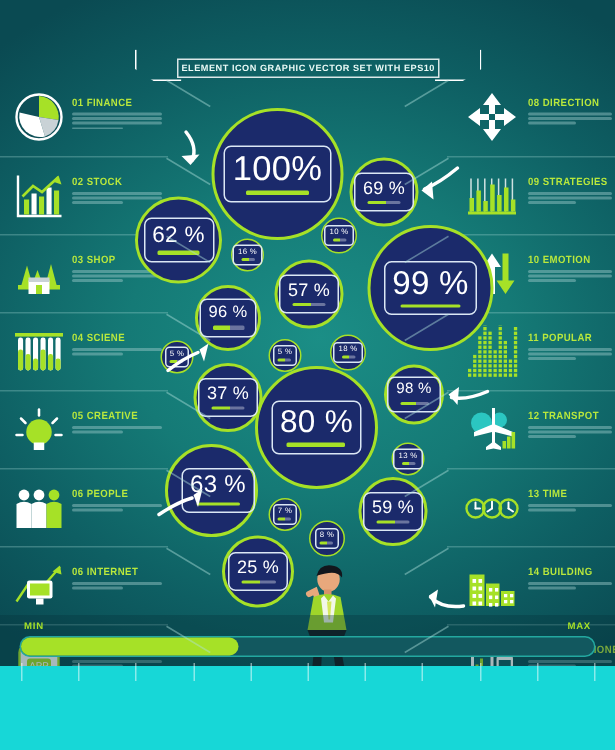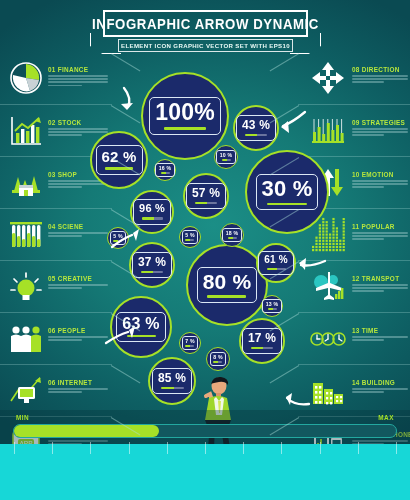--- a/index.html
+++ b/index.html
@@ -42,21 +42,21 @@
   .sdesc i{display:block;height:1.6px;background:rgba(160,205,205,.45);margin-bottom:1.6px;border-radius:1px;}
   .sicon{position:absolute;left:8px;top:8px;width:36px;height:36px;}
   .side.right .sicon{left:12px;}
   .diag{position:absolute;height:1px;background:rgba(175,225,220,.45);transform-origin:left center;}
 
   
   .bub{position:absolute;border-radius:50%;background:#1b2a6b;border:2.5px solid #a6e127;
     box-sizing:border-box;display:flex;align-items:center;justify-content:center;}
   .plate{border:1.4px solid #dbe7f5;border-radius:5px;padding:3px 5px 4px;
     display:flex;flex-direction:column;align-items:center;background:transparent;}
-  .plate .pv{color:#ffffff;font-weight:bold;line-height:1;white-space:nowrap;letter-spacing:.2px;}
+  .plate .pv{color:#ffffff;font-weight:normal;line-height:1;white-space:nowrap;letter-spacing:.2px;}
   .plate .bar{height:2.2px;background:#a6e127;margin-top:3px;border-radius:1px;}
   .plate .bar.half{background:linear-gradient(90deg,#a6e127 55%, rgba(255,255,255,.35) 55%);}
   .bub.sm .plate{padding:1.6px 2.6px 2.2px;border-width:1px;border-radius:3px;}
   .bub.sm .plate .bar{height:1.3px;margin-top:1.4px;}
 
   
   .footer{position:absolute;left:0;bottom:0;width:410px;height:56px;background:#17d7d7;}
   .footbar-wrap{position:absolute;left:0;bottom:56px;width:410px;height:34px;background:rgba(6,52,60,.35);}
   .track{position:absolute;left:13px;bottom:62px;width:384px;height:14px;border-radius:7px;
     background:#12585f;border:1.5px solid #23a8a0;box-sizing:border-box;}
@@ -68,23 +68,20 @@
   
   .man{position:absolute;left:196px;bottom:48px;width:44px;height:76px;}
 </style>
 </head>
 <body>
 
 <div id="stage">
 
   <div class="ribbon-l"></div>
   <div class="ribbon-r"></div>
-  <div class="banner">
-    <div class="banner-title">INFOGRAPHIC  ARROW DYNAMIC</div>
-  </div>
   <div class="subbar">
     <span>ELEMENT ICON GRAPHIC VECTOR SET WITH  EPS10</span>
   </div>
 
   <div class="side left" id="side-left">
       <div class="srow">
         <div class="sicon"><svg viewBox="0 0 36 36" width="36" height="36">
             <circle cx="18" cy="18" r="15" fill="#0d4f57" stroke="#ffffff" stroke-width="1.6"></circle>
             <path d="M18,18 L18,4 A14,14 0 0,1 31,20 Z" fill="#a6e127"></path>
             <path d="M18,18 L31,20 A14,14 0 0,1 22,31 Z" fill="#c9d2d6"></path>
@@ -507,81 +504,81 @@
 
   <div id="bubble-layer">
       <div class="bub" style="left: 141px; top: 72px; width: 88px; height: 88px;">
         <div class="plate">
           <div class="pv" style="font-size: 23px;">100%</div>
           <div class="bar" style="width: 42px;"></div>
         </div>
       </div>
       <div class="bub" style="left: 245px; top: 150px; width: 84px; height: 84px;">
         <div class="plate">
-          <div class="pv" style="font-size: 22px;">30 %</div>
+          <div class="pv" style="font-size: 22px;">99 %</div>
           <div class="bar" style="width: 40px;"></div>
         </div>
       </div>
-      <div class="bub" style="left: 186px; top: 244px; width: 82px; height: 82px; text-align: center;">
+      <div class="bub" style="left: 170px; top: 244px; width: 82px; height: 82px; text-align: center;">
         <div class="plate">
           <div class="pv" style="font-size: 21px;">80 %</div>
           <div class="bar" style="width: 39px;"></div>
         </div>
       </div>
       <div class="bub" style="left: 90px; top: 131px; width: 58px; height: 58px;">
         <div class="plate">
           <div class="pv" style="font-size: 15px;">62 %</div>
           <div class="bar" style="width: 28px;"></div>
         </div>
       </div>
-      <div class="bub" style="left: 110px; top: 296px; width: 62px; height: 62px;">
+      <div class="bub" style="left: 110px; top: 296px; width: 62px; height: 62px; justify-content: flex-end;">
         <div class="plate">
           <div class="pv" style="font-size: 16px;">63 %</div>
           <div class="bar" style="width: 29px;"></div>
         </div>
       </div>
       <div class="bub" style="left: 239px; top: 318px; width: 46px; height: 46px;">
         <div class="plate">
-          <div class="pv" style="font-size: 12px;">17 %</div>
+          <div class="pv" style="font-size: 12px;">59 %</div>
           <div class="bar half" style="width: 22px;"></div>
         </div>
       </div>
       <div class="bub" style="left: 129px; top: 242px; width: 46px; height: 46px;">
         <div class="plate">
           <div class="pv" style="font-size: 12px;">37 %</div>
           <div class="bar half" style="width: 22px;"></div>
         </div>
       </div>
       <div class="bub" style="left: 148px; top: 357px; width: 48px; height: 48px;">
         <div class="plate">
-          <div class="pv" style="font-size: 12px;">85 %</div>
+          <div class="pv" style="font-size: 12px;">25 %</div>
           <div class="bar half" style="width: 23px;"></div>
         </div>
       </div>
       <div class="bub" style="left: 233px; top: 105px; width: 46px; height: 46px;">
         <div class="plate">
-          <div class="pv" style="font-size: 12px;">43 %</div>
+          <div class="pv" style="font-size: 12px;">69 %</div>
           <div class="bar half" style="width: 22px;"></div>
         </div>
       </div>
       <div class="bub" style="left: 130px; top: 190px; width: 44px; height: 44px;">
         <div class="plate">
           <div class="pv" style="font-size: 11px;">96 %</div>
           <div class="bar half" style="width: 21px;"></div>
         </div>
       </div>
       <div class="bub" style="left: 183px; top: 173px; width: 46px; height: 46px;">
         <div class="plate">
           <div class="pv" style="font-size: 12px;">57 %</div>
           <div class="bar half" style="width: 22px;"></div>
         </div>
       </div>
       <div class="bub" style="left: 256px; top: 243px; width: 40px; height: 40px;">
         <div class="plate">
-          <div class="pv" style="font-size: 10px;">61 %</div>
+          <div class="pv" style="font-size: 10px;">98 %</div>
           <div class="bar half" style="width: 19px;"></div>
         </div>
       </div>
       <div class="bub sm" style="left: 220px; top: 223px; width: 24px; height: 24px; border-width: 1.6px;">
         <div class="plate">
           <div class="pv" style="font-size: 5.2px;">18 %</div>
           <div class="bar half" style="width: 9px;"></div>
         </div>
       </div>
       <div class="bub sm" style="left: 154px; top: 159px; width: 22px; height: 22px; border-width: 1.6px;">

